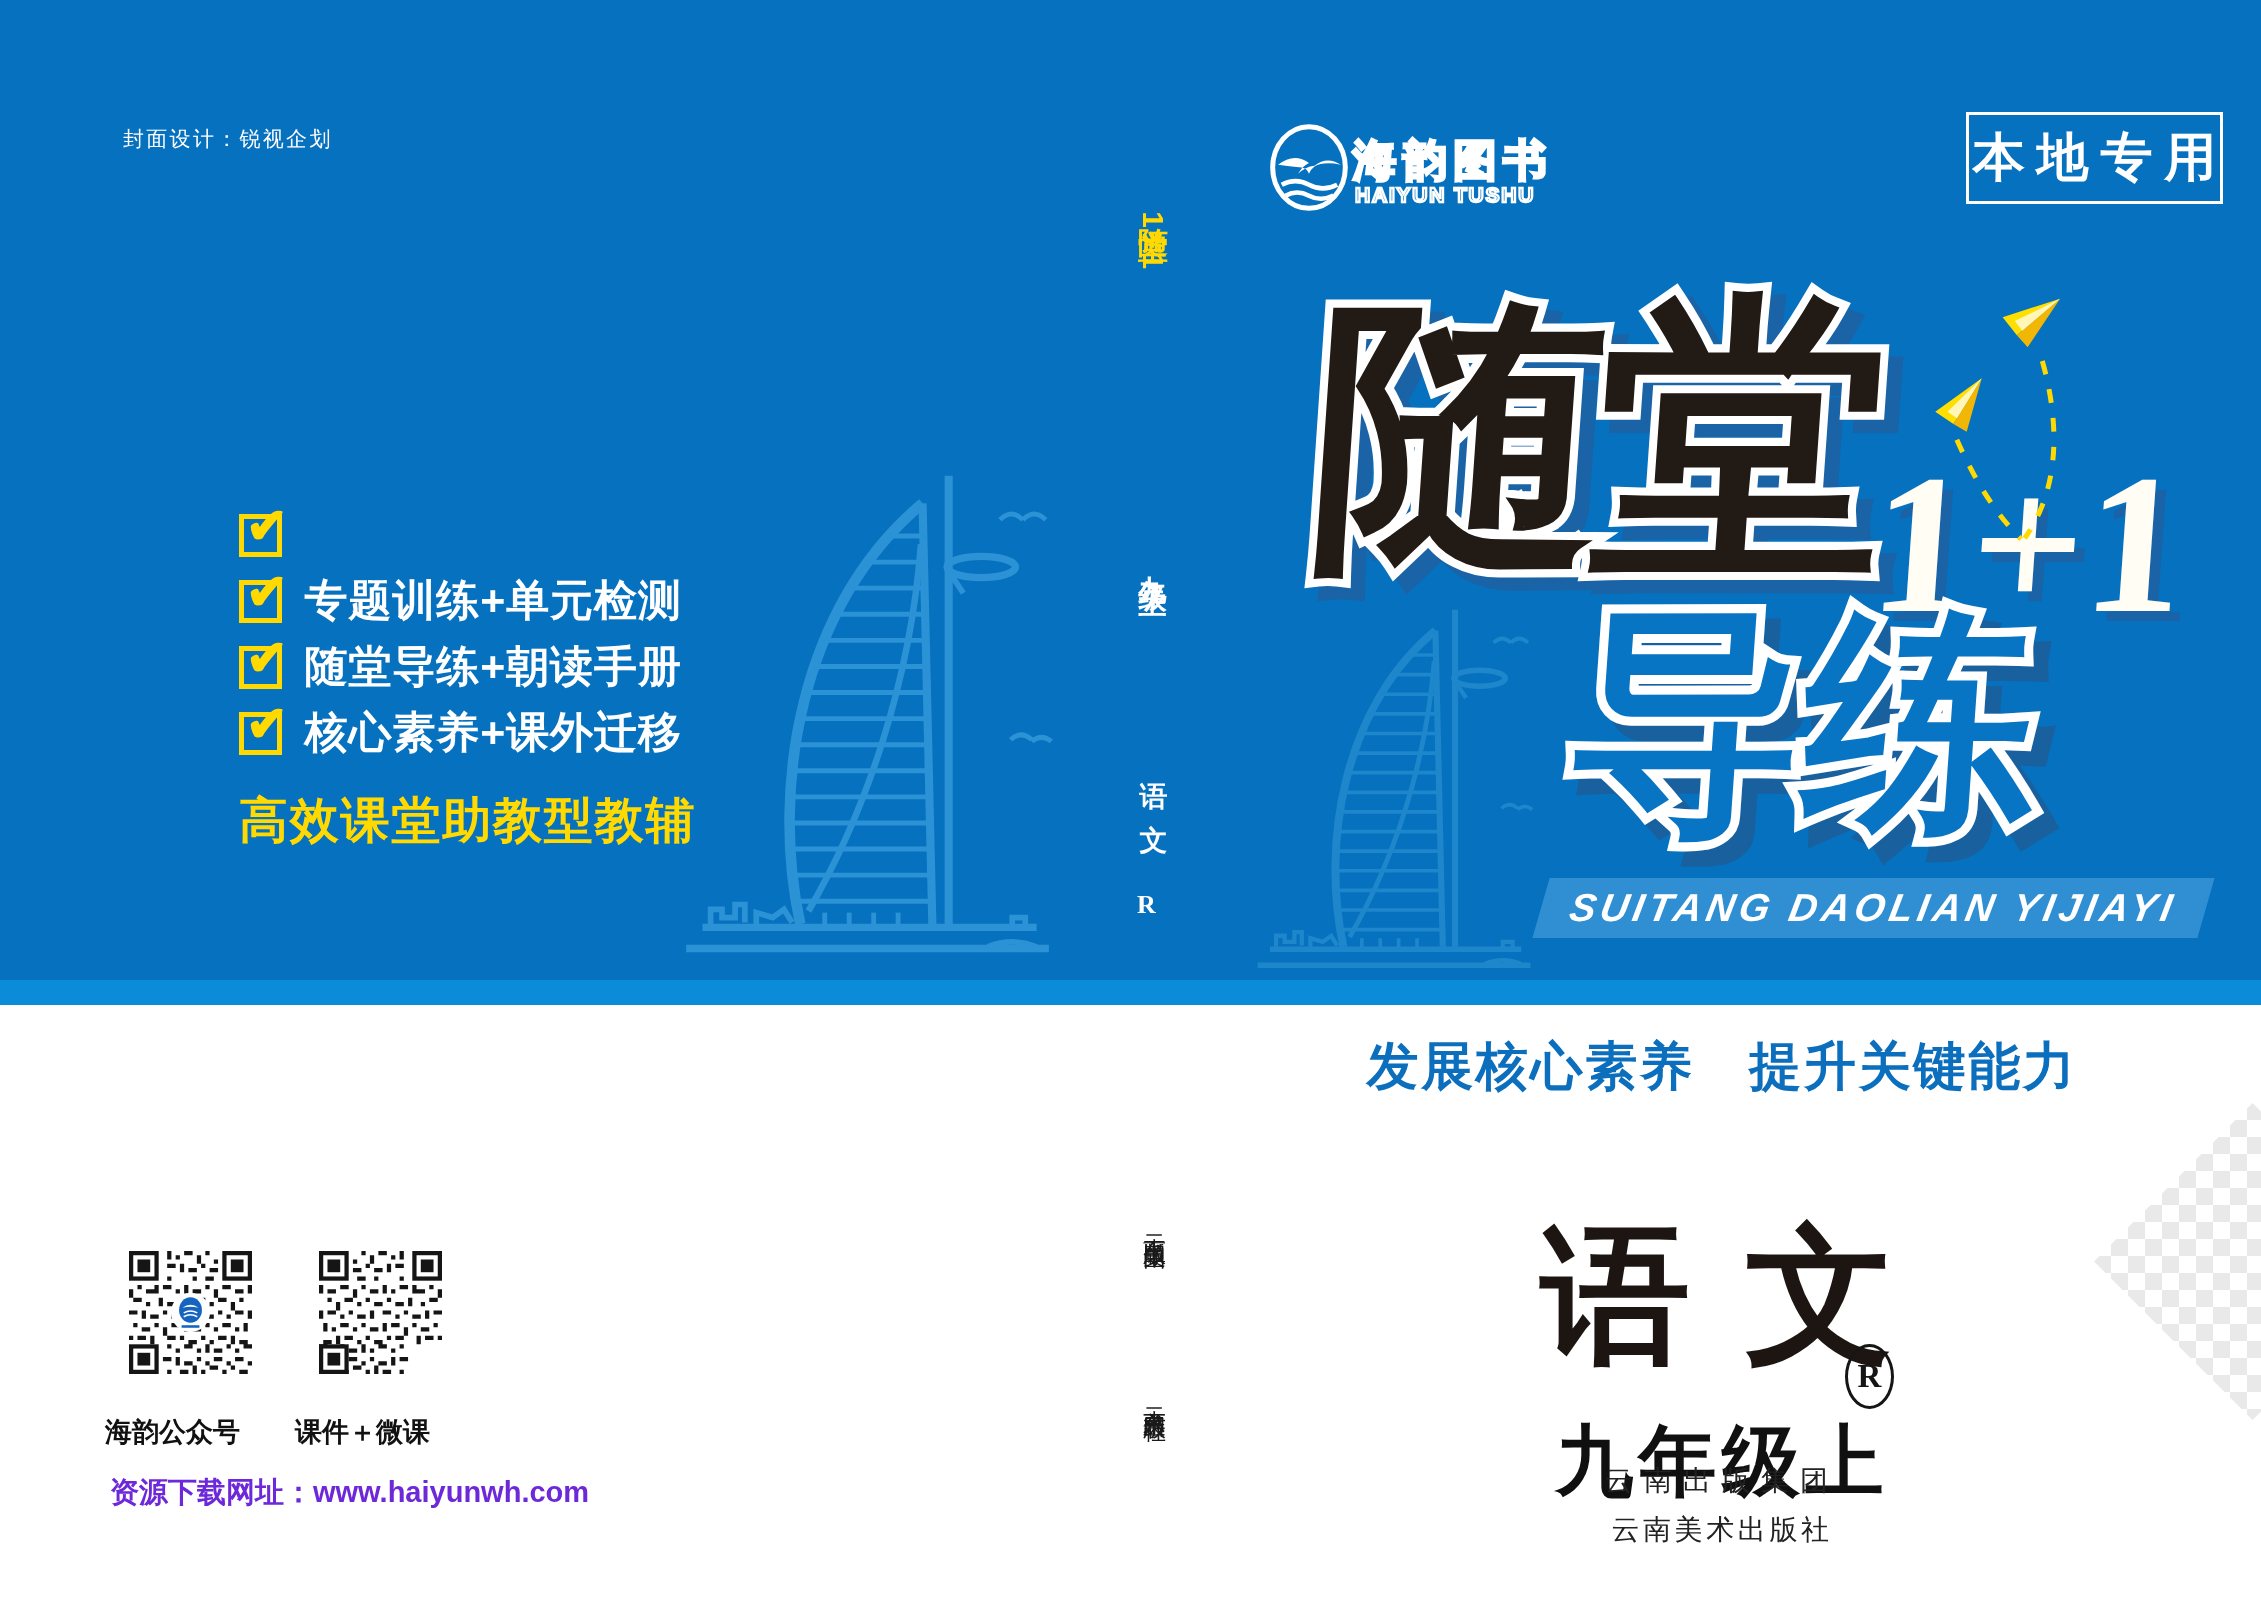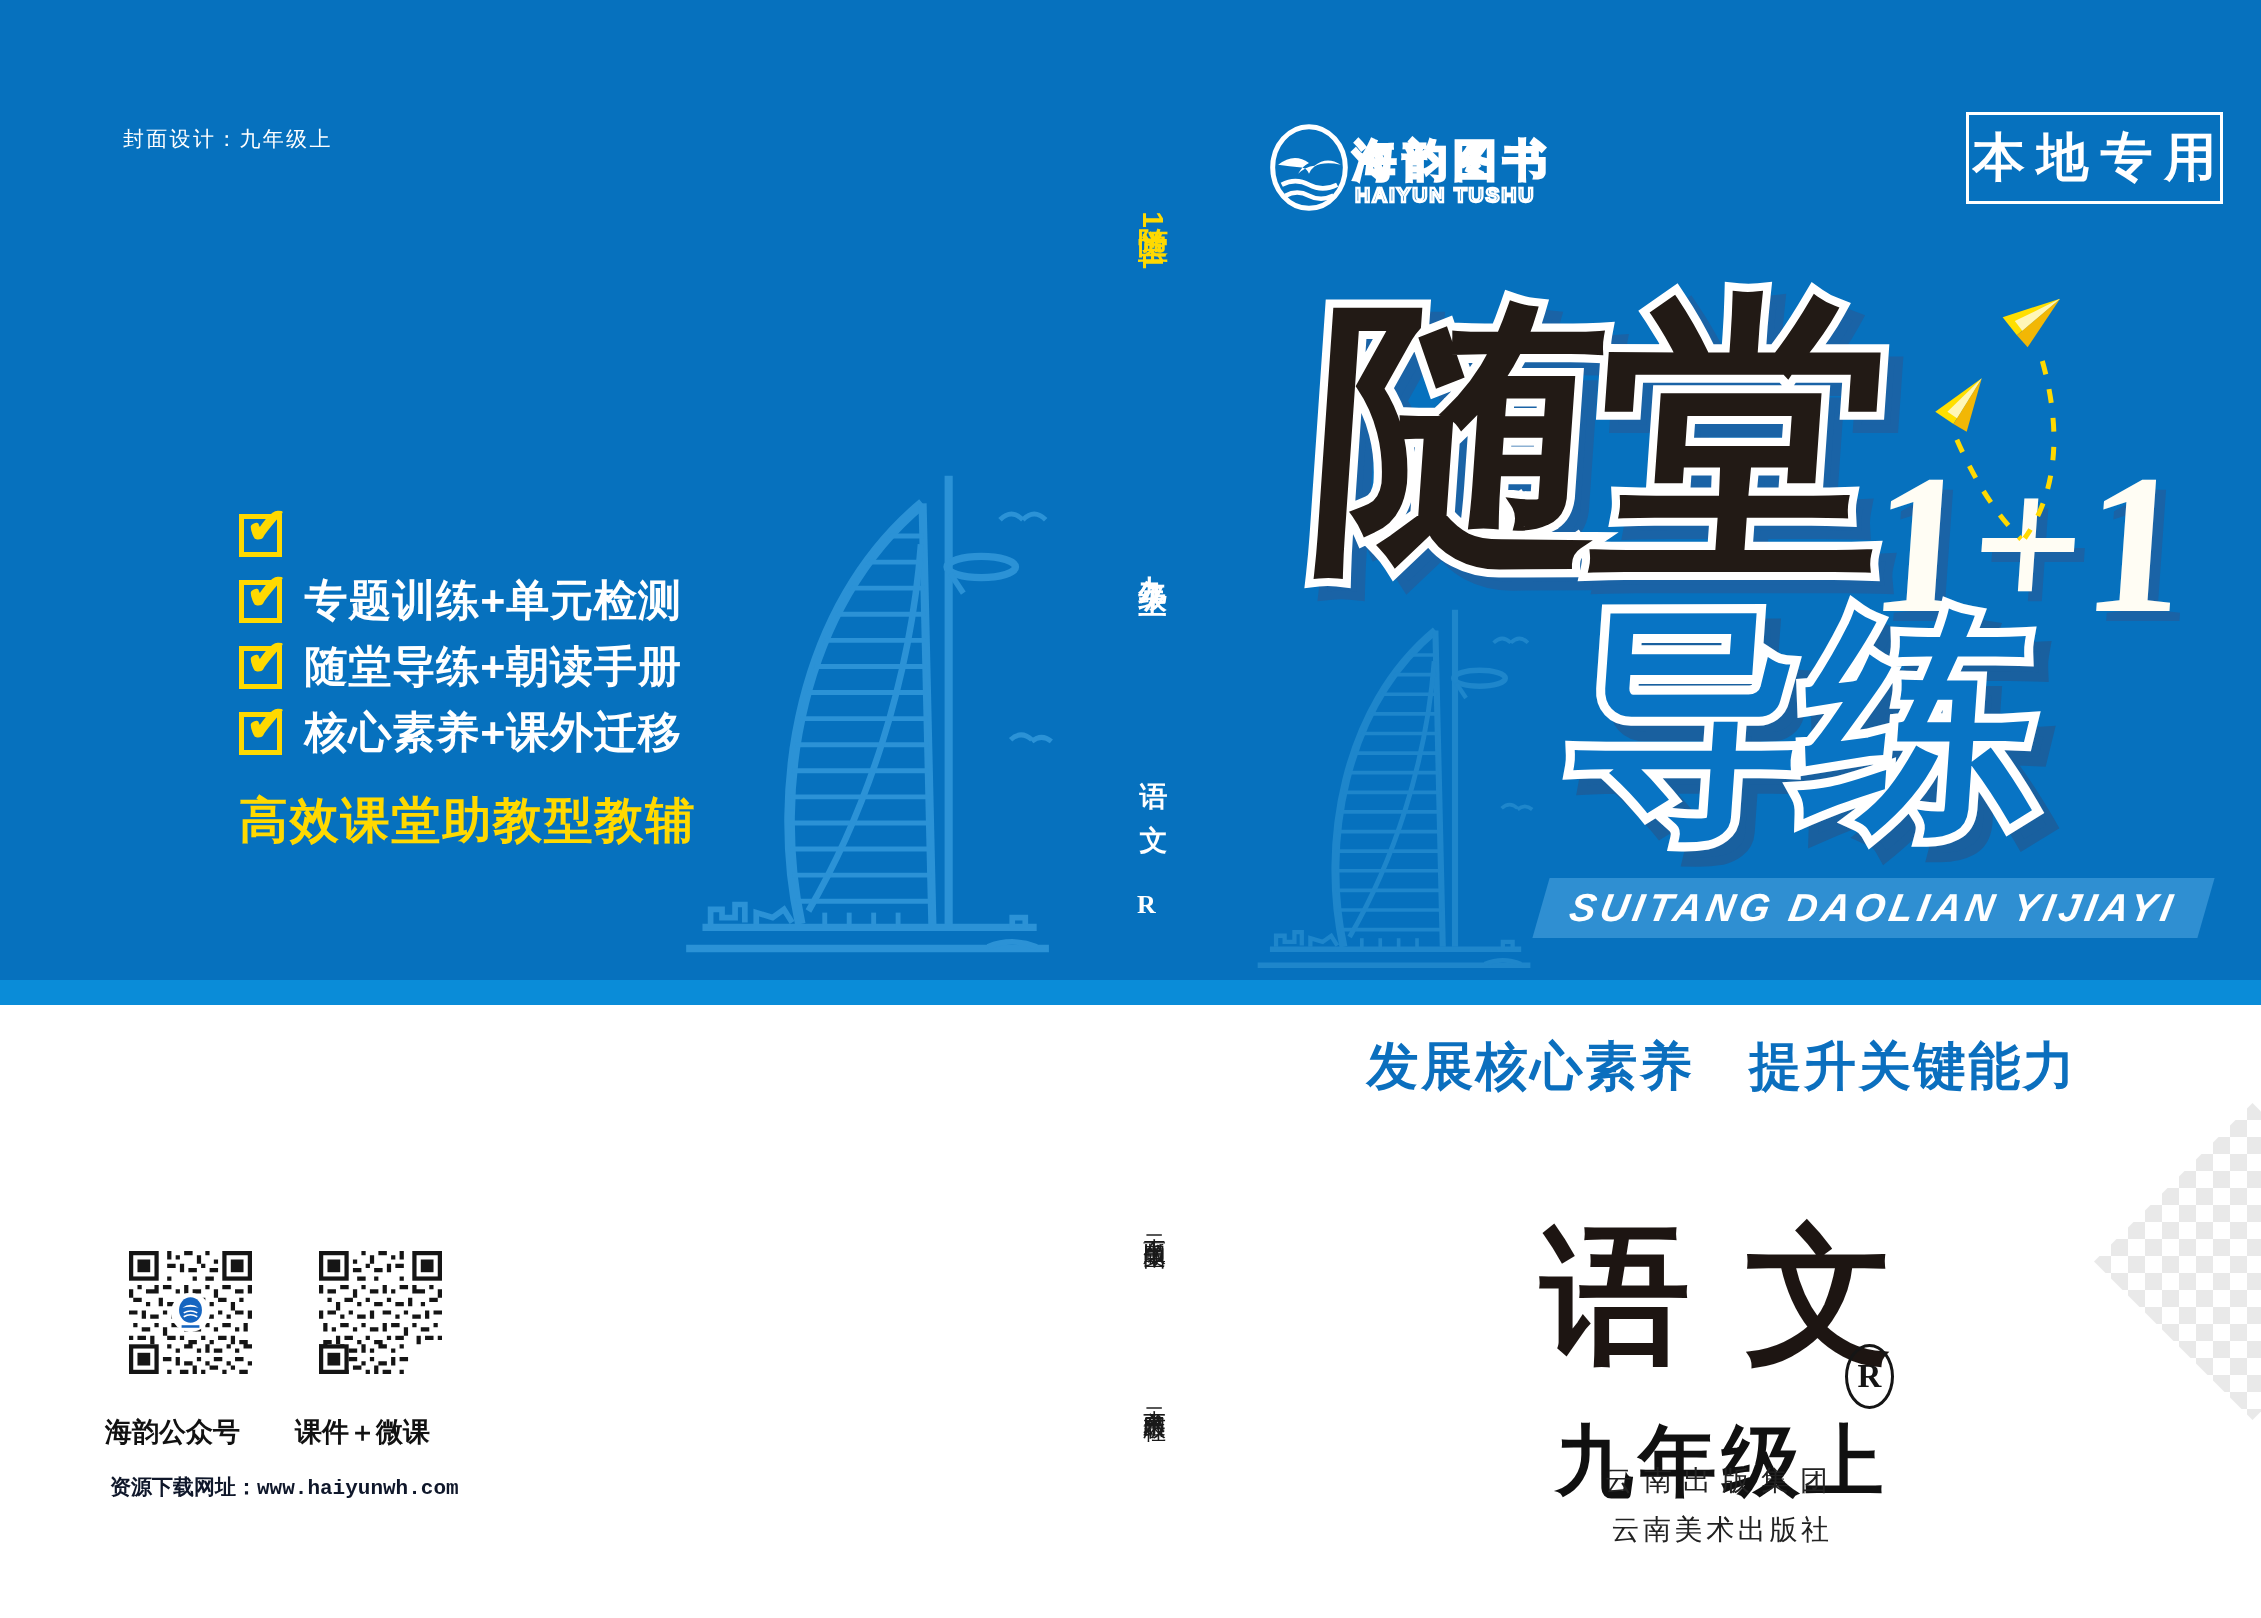--- a/index.html
+++ b/index.html
@@ -63,21 +63,21 @@
   .pub-line1{position:absolute;left:1148px;top:1462px;width:1148px;text-align:center;color:#222;
              font-size:28px;letter-spacing:11px;white-space:nowrap;}
   .pub-line2{position:absolute;left:1148px;top:1511px;width:1148px;text-align:center;color:#222;
              font-size:28px;letter-spacing:3.6px;white-space:nowrap;}
 
   
   .qr{position:absolute;width:123px;height:123px;}
   .qr1{left:129px;top:1251px;} .qr2{left:319px;top:1251px;}
   .qr-label{position:absolute;width:172px;text-align:left;color:#111;font-size:27px;font-weight:bold;white-space:nowrap;}
   .qr-label1{left:105px;top:1414px;} .qr-label2{left:295px;top:1414px;}
-  .download{position:absolute;left:110px;top:1473px;color:#0f172a;font-size:21px;font-weight:bold;white-space:nowrap;font-family:Liberation Mono, monospace;}
+  .download{position:absolute;left:110px;top:1473px;color:#6d28d9;font-size:29px;font-weight:bold;white-space:nowrap;}
 
   
   .checker{position:absolute;left:2094px;top:1103px;width:317px;height:317px;
            background:repeating-conic-gradient(#E9E9E9 0% 25%, transparent 0% 50%);
            background-size:34px 34px;clip-path:polygon(50% 0,100% 50%,50% 100%,0 50%);}
   .hidden-defs{position:absolute;width:0;height:0;overflow:hidden;}
 </style>
 </head>
 <body>
 
@@ -135,21 +135,21 @@
     </g>
     <path id="qrNoise" fill="#151515" d="M9 0h1v2h-1z M11 1h1v1h-1z M13 0h2v1h-2z M16 1h1v2h-1z M18 0h1v1h-1z M20 2h1v1h-1z M9 3h2v1h-2z M12 3h1v2h-1z M14 4h2v1h-2z M17 3h1v1h-1z M19 4h2v1h-2z M9 6h1v1h-1z M15 6h1v1h-1z M18 6h2v1h-2z M0 9h1v2h-1z M2 8h1v1h-1z M4 9h2v1h-2z M6 8h1v2h-1z M8 8h2v1h-2z M11 9h1v1h-1z M13 8h1v2h-1z M15 9h2v1h-2z M18 8h1v1h-1z M20 9h1v2h-1z M22 8h2v1h-2z M25 9h2v1h-2z M28 8h1v2h-1z M1 11h2v1h-2z M4 12h1v1h-1z M7 11h1v2h-1z M9 12h2v1h-2z M12 11h1v1h-1z M14 12h2v1h-2z M17 11h1v1h-1z M19 12h1v1h-1z M21 11h2v1h-2z M24 12h1v2h-1z M26 11h1v1h-1z M0 14h2v1h-2z M3 14h1v2h-1z M5 15h2v1h-2z M8 14h1v1h-1z M10 15h1v1h-1z M12 14h2v1h-2z M16 14h1v2h-1z M18 15h2v1h-2z M21 14h1v1h-1z M23 15h1v1h-1z M25 14h2v1h-2z M28 14h1v2h-1z M1 17h1v1h-1z M3 18h2v1h-2z M6 17h1v1h-1z M8 18h1v2h-1z M10 17h2v1h-2z M13 17h1v2h-1z M15 18h2v1h-2z M18 17h1v1h-1z M20 18h1v1h-1z M22 17h2v1h-2z M25 18h1v1h-1z M27 17h1v2h-1z M0 20h1v1h-1z M2 20h2v1h-2z M5 20h1v2h-1z M9 20h2v1h-2z M12 20h1v1h-1z M14 21h2v1h-2z M17 20h1v1h-1z M19 21h1v1h-1z M21 20h2v1h-2z M24 20h1v2h-1z M26 21h2v1h-2z M9 22h1v1h-1z M11 23h1v1h-1z M13 22h2v1h-2z M16 23h1v1h-1z M18 22h1v2h-1z M20 23h2v1h-2z M23 22h1v1h-1z M25 23h1v1h-1z M27 22h2v1h-2z M8 25h2v1h-2z M11 25h1v2h-1z M13 26h2v1h-2z M16 25h1v1h-1z M18 26h1v1h-1z M20 25h2v1h-2z M23 26h1v1h-1z M25 25h2v1h-2z M28 26h1v1h-1z M9 28h1v1h-1z M12 28h2v1h-2z M15 27h1v2h-1z M17 28h1v1h-1z M19 27h2v1h-2z M22 28h1v1h-1z M24 27h1v1h-1z M26 28h2v1h-2z"></path>
   </defs>
 </svg>
 
 <div class="cover">
   <div class="blue-top"></div>
   <div class="light-band"></div>
 
   <div>
-    <div class="credit">封面设计：九年级上</div>
+    <div class="credit">封面设计：锐视企划</div>
 
     <svg class="tower tower-left" viewBox="0 0 460 620">
       <use href="#towerSym"></use>
     </svg>
 
     <div class="checklist">
       <div class="feat">
         <span class="checkbox">
             <span class="mark">✔</span>
           </span>

